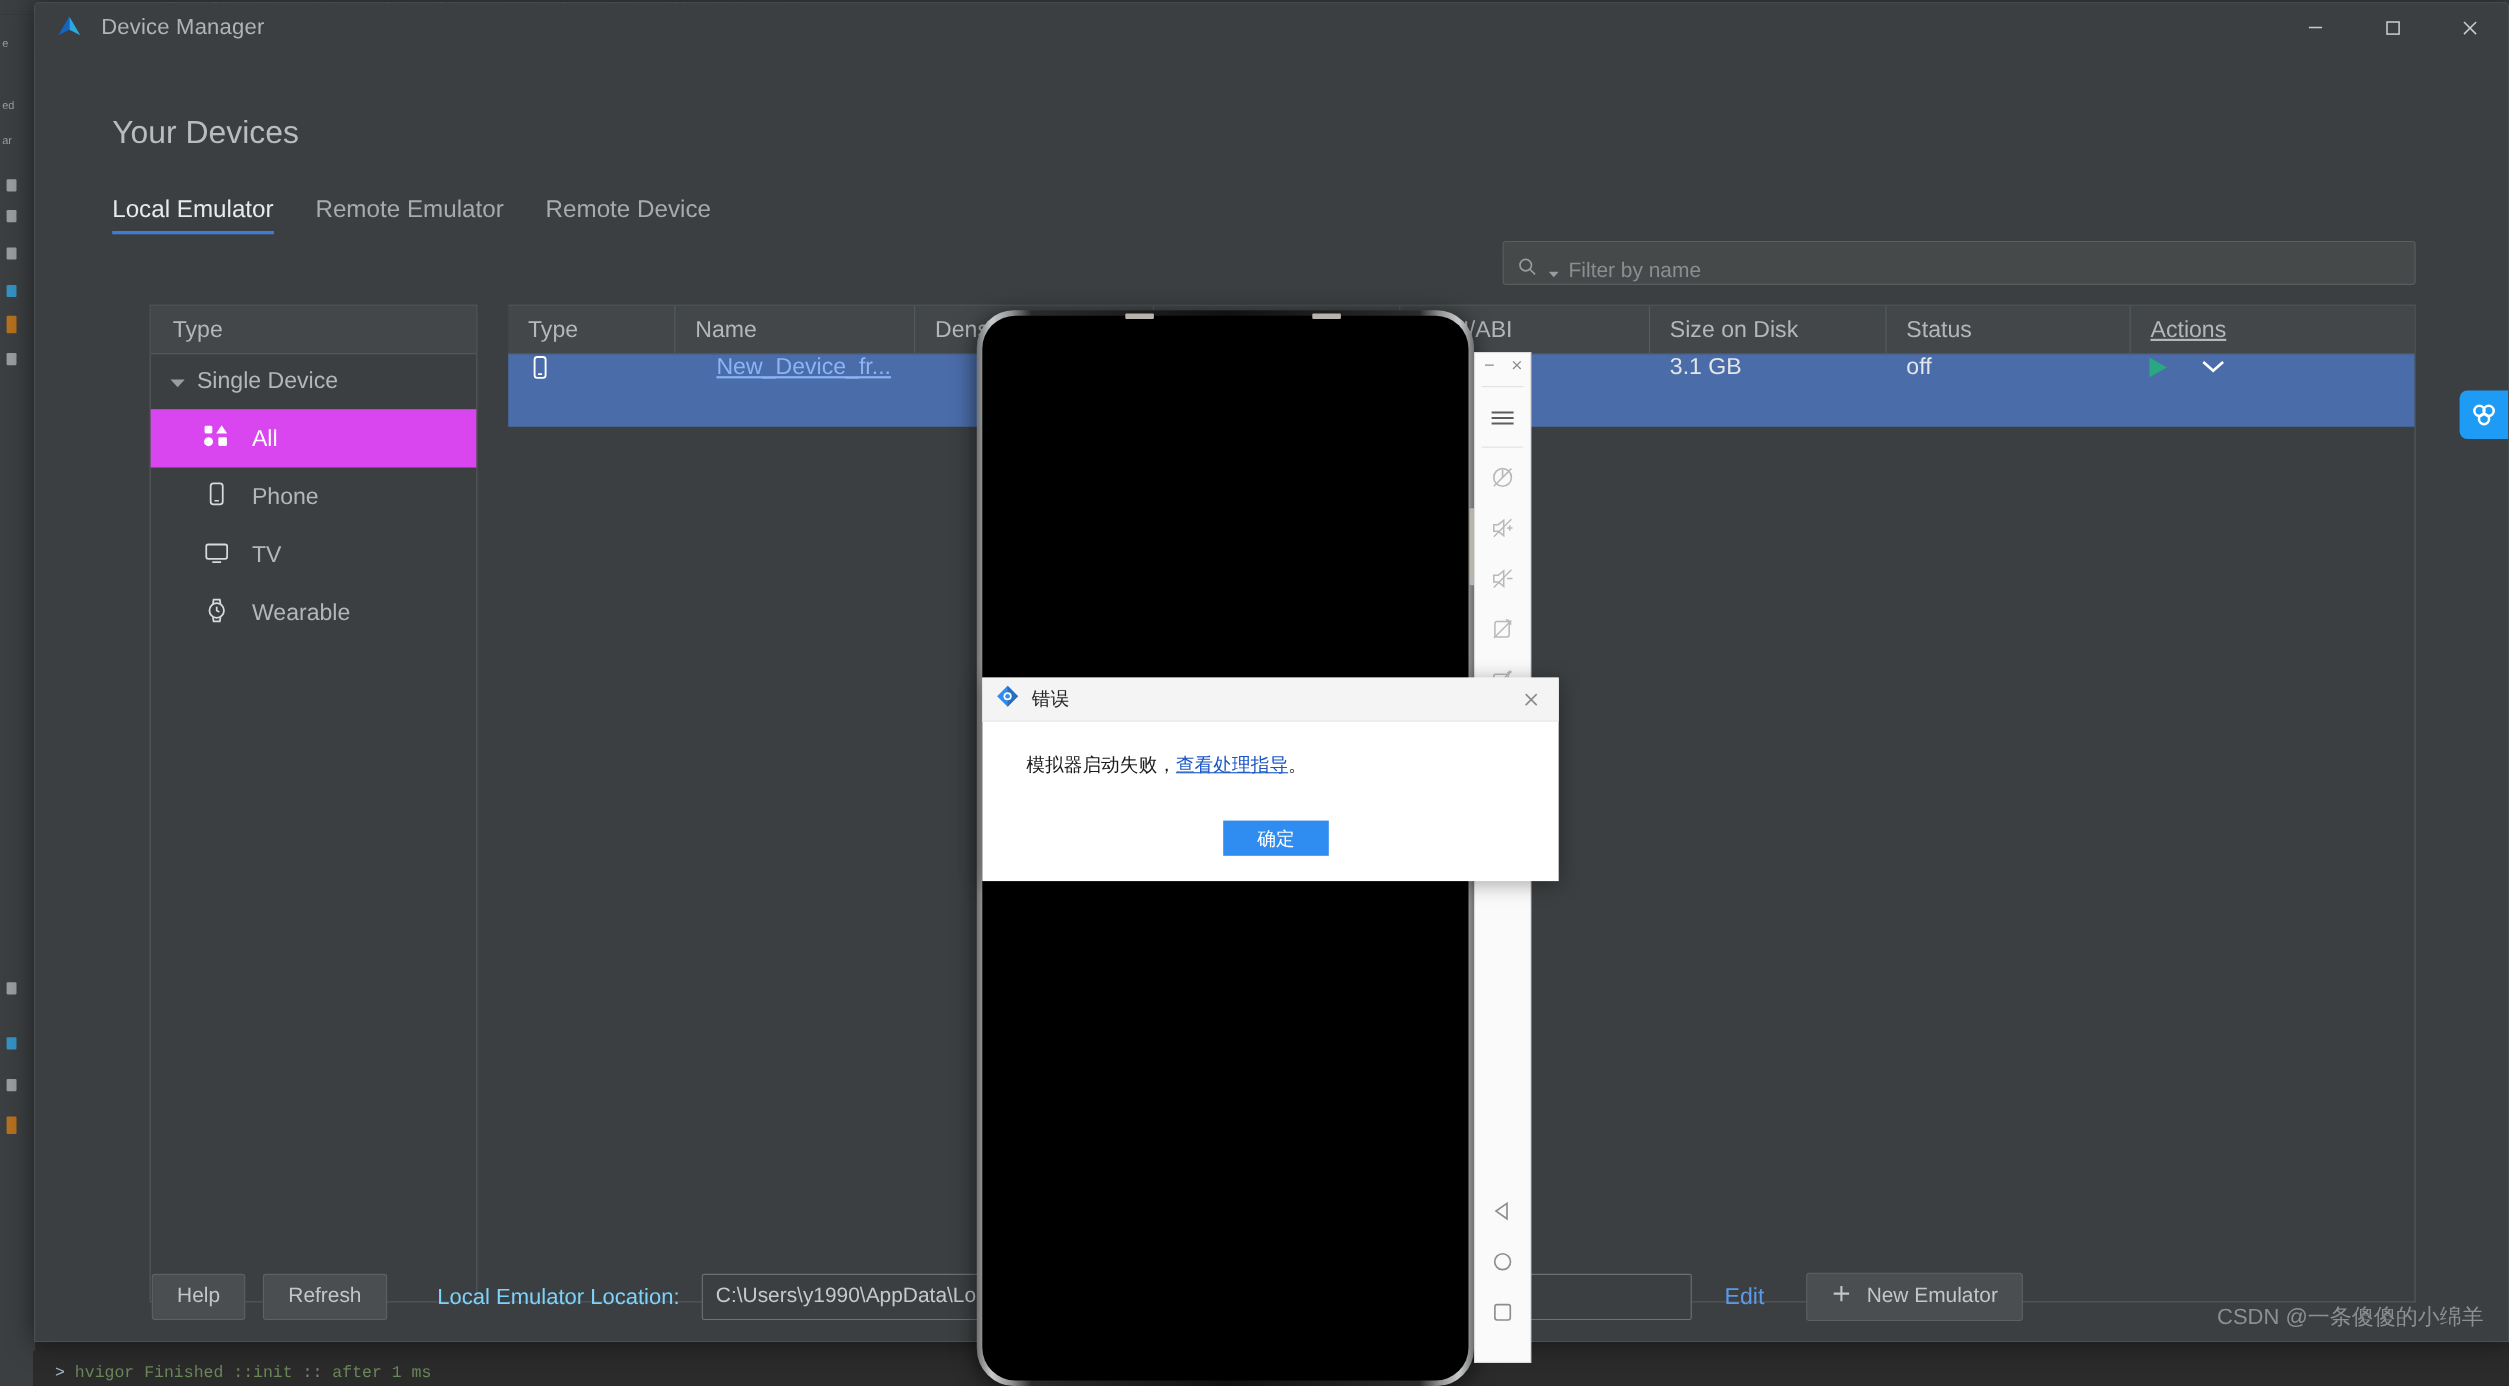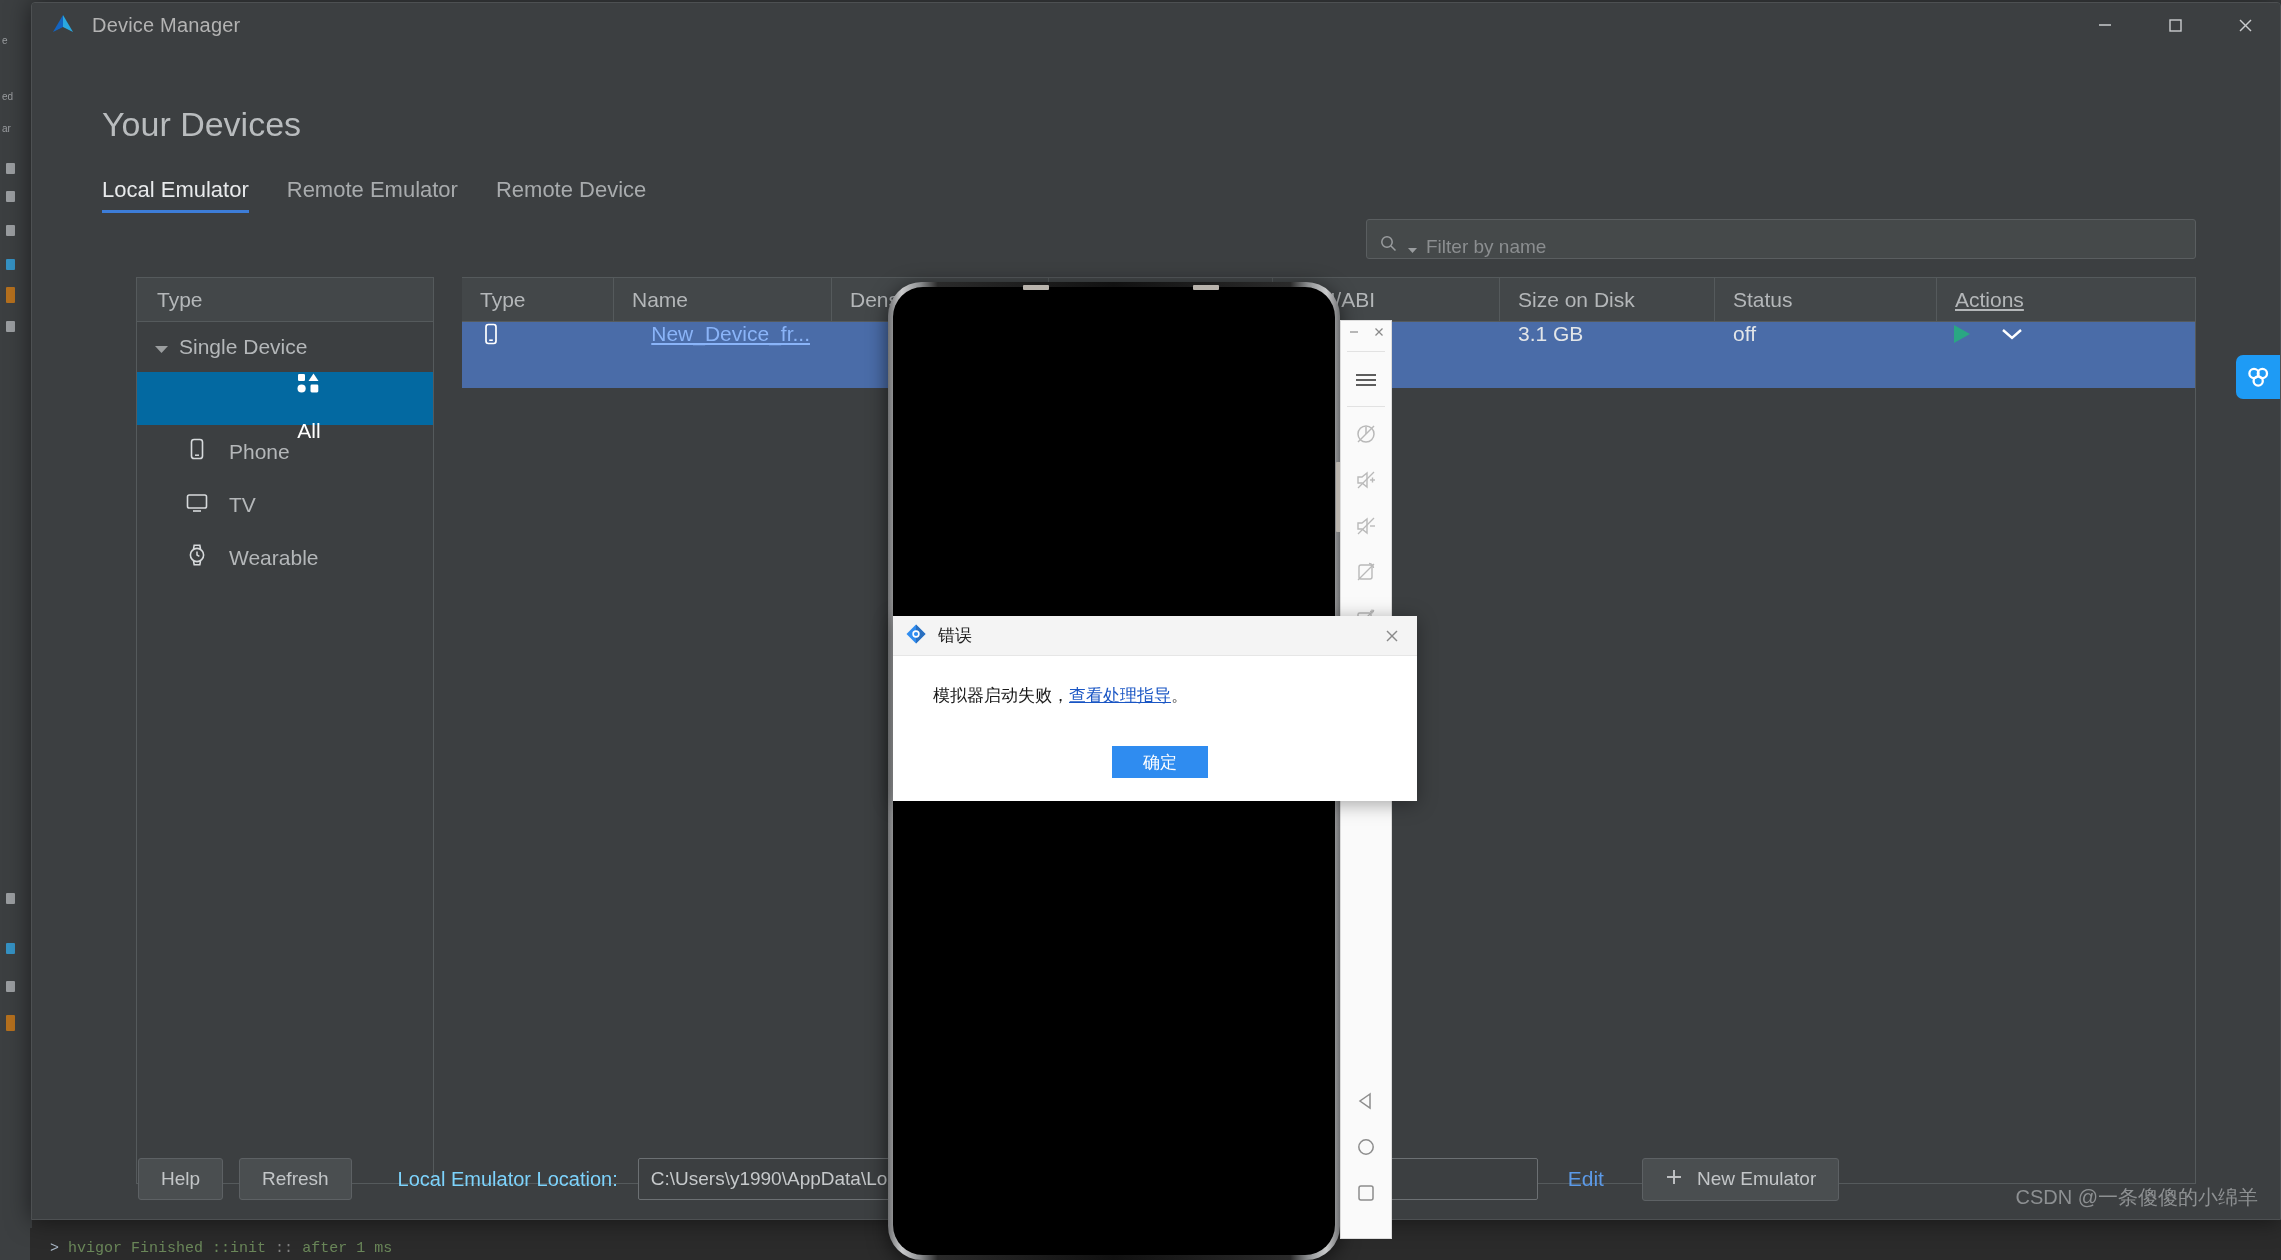--- a/index.html
+++ b/index.html
@@ -70,21 +70,21 @@
   .wc {
     width: 70px; height: 44px; display: flex;
     align-items: center; justify-content: center;
     color: #c9ccce;
   }
 
   #dm-body { position: absolute; left: 0; top: 44px; right: 0; bottom: 0; }
 
   #page-title {
     position: absolute; left: 70px; top: 58px;
-    font-size: 34px; color: #b9bcbe; font-weight: normal;
+    font-size: 29px; color: #b9bcbe; font-weight: normal;
   }
 
   
   #tabs {
     position: absolute; left: 70px; top: 130px;
     display: flex; align-items: flex-end; gap: 38px;
   }
   .tab {
     font-size: 22px; color: #a8abad; padding-bottom: 10px;
     position: relative; white-space: nowrap;
@@ -123,21 +123,21 @@
   #type-group {
     height: 50px; display: flex; align-items: center;
     padding-left: 18px; gap: 11px;
     font-size: 21px; color: #b4b7b9;
   }
   .type-item {
     height: 53px; display: flex; align-items: center;
     padding-left: 48px; gap: 20px;
     font-size: 21px; color: #b4b7b9;
   }
-  .type-item.selected { background: #0369a1; flex-direction: column; }
+  .type-item.selected { background: #d946ef; }
   .type-item svg { flex: none; }
 
   
   #device-table {
     position: absolute; left: 430px; top: 230px;
     width: 1734px; height: 907px;
     border: 1px solid #555a5c; border-left: none;
     background: #3c3f41;
   }
   #table-head {

